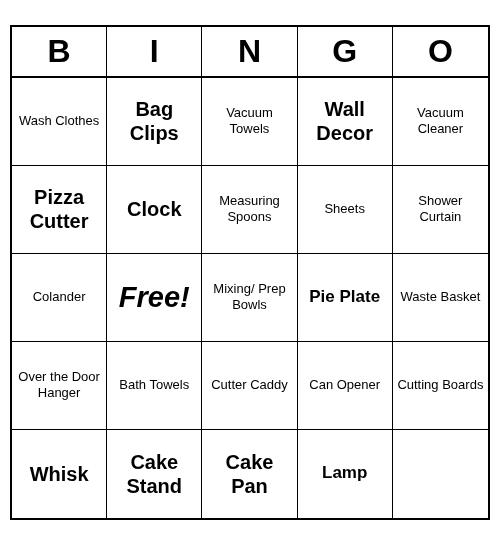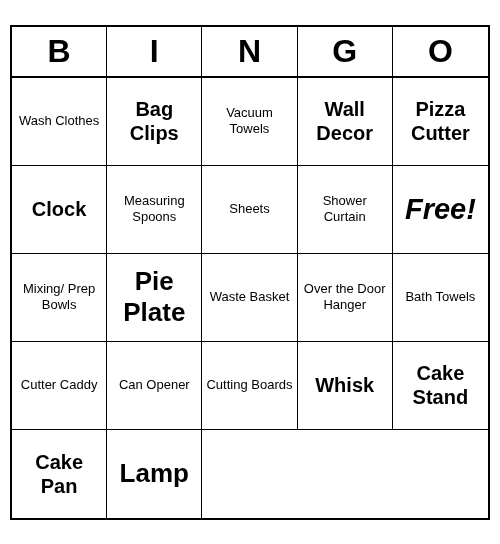--- a/index.html
+++ b/index.html
@@ -52,21 +52,21 @@
       border-right: none;
     }
     .bingo-cell:nth-child(n+21) {
       border-bottom: none;
     }
     .bingo-cell.large-text {
       font-size: 20px;
       font-weight: bold;
     }
     .bingo-cell.xl-text {
-      font-size: 26px;
+      font-size: 17px;
       font-weight: bold;
     }
     .bingo-cell.free {
       font-size: 29px;
       font-weight: bold;
       font-style: italic;
     }
   </style>
 </head>
 <body>
@@ -77,25 +77,27 @@
       <div class="bingo-header-cell">I</div>
       <div class="bingo-header-cell">N</div>
       <div class="bingo-header-cell">G</div>
       <div class="bingo-header-cell">O</div>
     </div>
   <div class="bingo-grid">
   <div class="bingo-cell">Wash Clothes</div>
       <div class="bingo-cell large-text">Bag Clips</div>
       <div class="bingo-cell">Vacuum Towels</div>
       <div class="bingo-cell large-text">Wall Decor</div>
+      <div class="bingo-cell">Vacuum Cleaner</div>
       <div class="bingo-cell large-text">Pizza Cutter</div>
       <div class="bingo-cell large-text">Clock</div>
       <div class="bingo-cell">Measuring Spoons</div>
       <div class="bingo-cell">Sheets</div>
       <div class="bingo-cell">Shower Curtain</div>
+      <div class="bingo-cell">Colander</div>
       <div class="bingo-cell free">Free!</div>
       <div class="bingo-cell">Mixing/ Prep Bowls</div>
       <div class="bingo-cell xl-text">Pie Plate</div>
       <div class="bingo-cell">Waste Basket</div>
       <div class="bingo-cell">Over the Door Hanger</div>
       <div class="bingo-cell">Bath Towels</div>
       <div class="bingo-cell">Cutter Caddy</div>
       <div class="bingo-cell">Can Opener</div>
       <div class="bingo-cell">Cutting Boards</div>
       <div class="bingo-cell large-text">Whisk</div>

